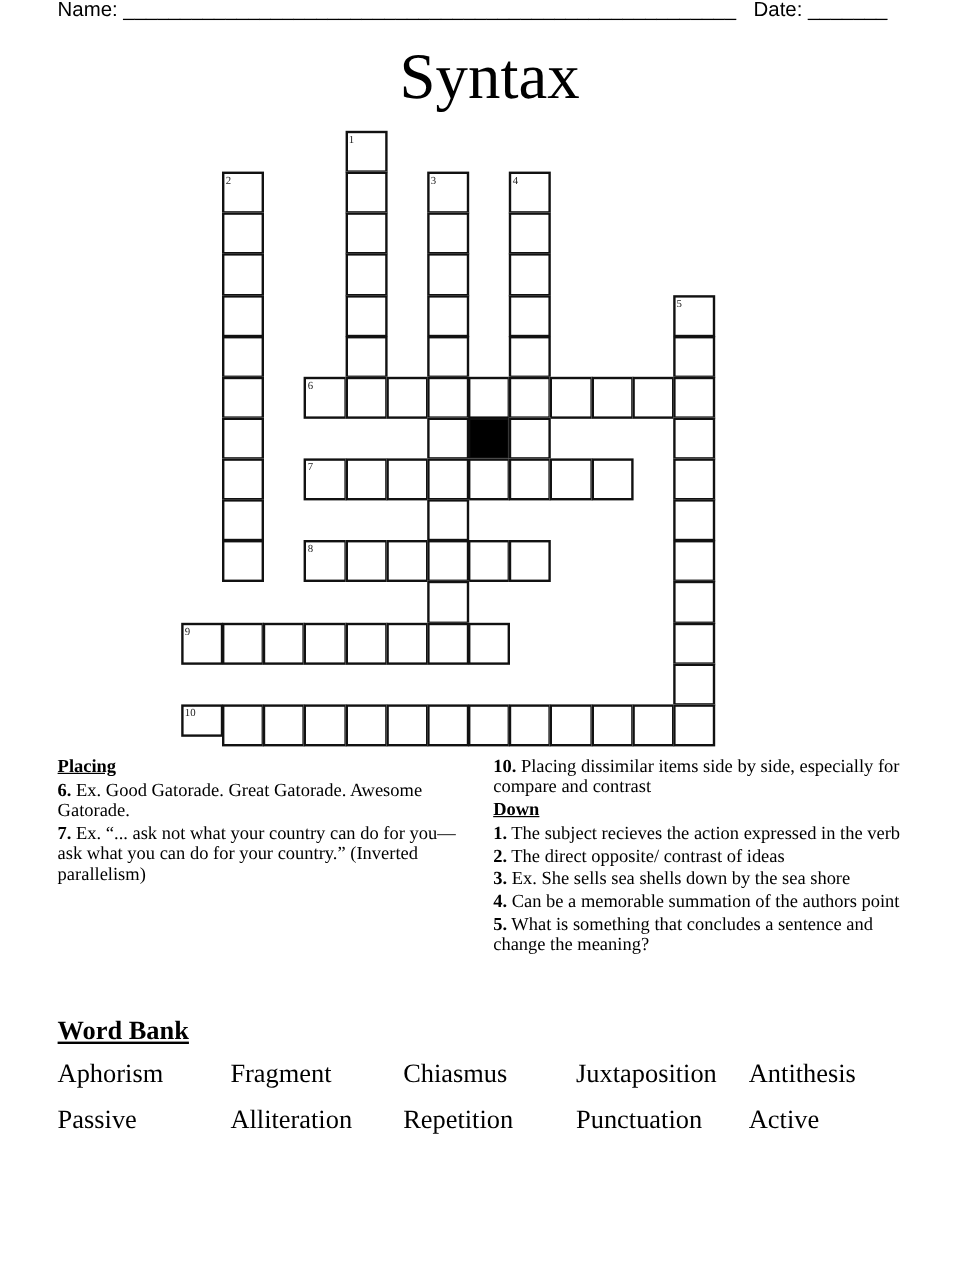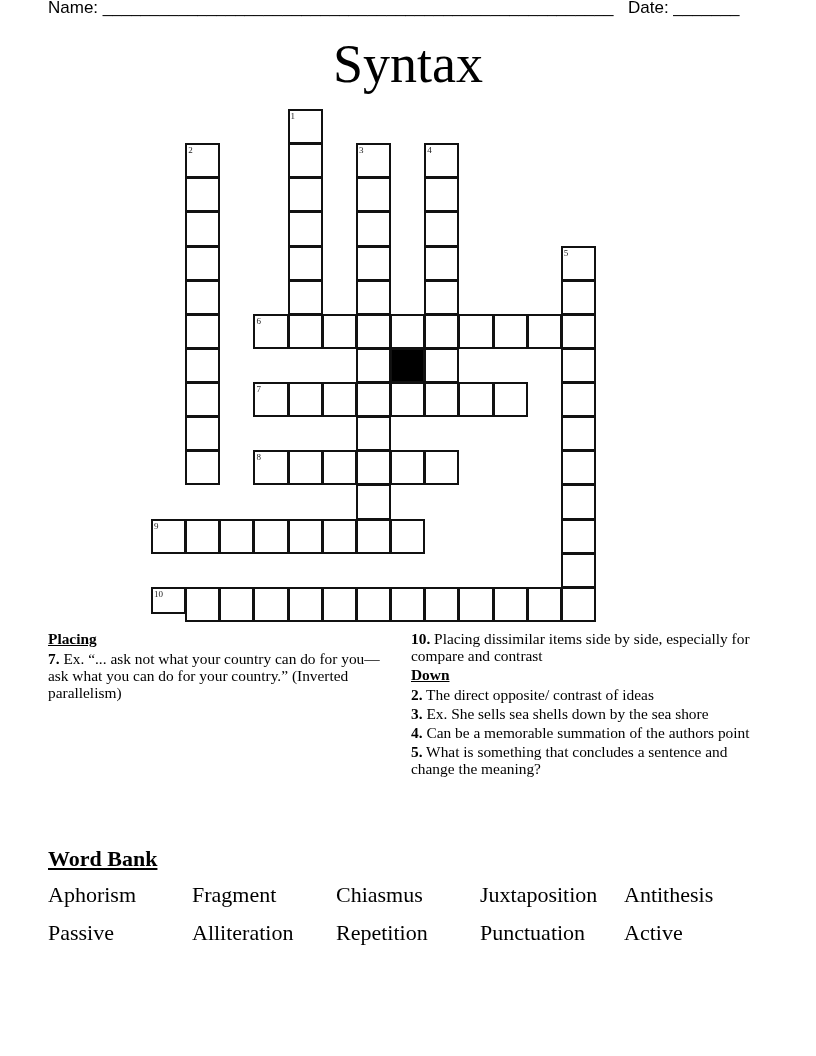--- a/index.html
+++ b/index.html
@@ -135,26 +135,28 @@
     <div class="cell" style="left: 239.077px; top: 477.867px; width: 35.1538px; height: 35.1333px;"></div>
     <div class="cell" style="left: 273.231px; top: 477.867px; width: 35.1538px; height: 35.1333px;"></div>
     <div class="cell" style="left: 307.385px; top: 477.867px; width: 35.1538px; height: 35.1333px;"></div>
     <div class="cell" style="left: 341.538px; top: 477.867px; width: 35.1538px; height: 35.1333px;"></div>
     <div class="cell" style="left: 375.692px; top: 477.867px; width: 35.1538px; height: 35.1333px;"></div>
     <div class="cell" style="left: 409.846px; top: 477.867px; width: 35.1538px; height: 35.1333px;"></div>
   </div>
 
 <div class="clues left">
   <div class="clue-heading">Placing</div>
+  <div class="clue"><b>6.</b><span> Ex. Good Gatorade. Great Gatorade. Awesome Gatorade.</span></div>
   <div class="clue"><b>7.</b><span> Ex. “... ask not what your country can do for you—ask what you can do for your country.” (Inverted parallelism)</span></div>
 </div>
 
 <div class="clues right">
   <div class="clue"><b>10.</b><span> Placing dissimilar items side by side, especially for compare and contrast</span></div>
   <div class="clue-heading">Down</div>
+  <div class="clue"><b>1.</b><span> The subject recieves the action expressed in the verb</span></div>
   <div class="clue"><b>2.</b><span> The direct opposite/ contrast of ideas</span></div>
   <div class="clue"><b>3.</b><span> Ex. She sells sea shells down by the sea shore</span></div>
   <div class="clue"><b>4.</b><span> Can be a memorable summation of the authors point</span></div>
   <div class="clue"><b>5.</b><span> What is something that concludes a sentence and change the meaning?</span></div>
 </div>
 
 <div class="word-bank-title">Word Bank</div>
 
 <div class="word-bank">
   <div class="wb-row">

